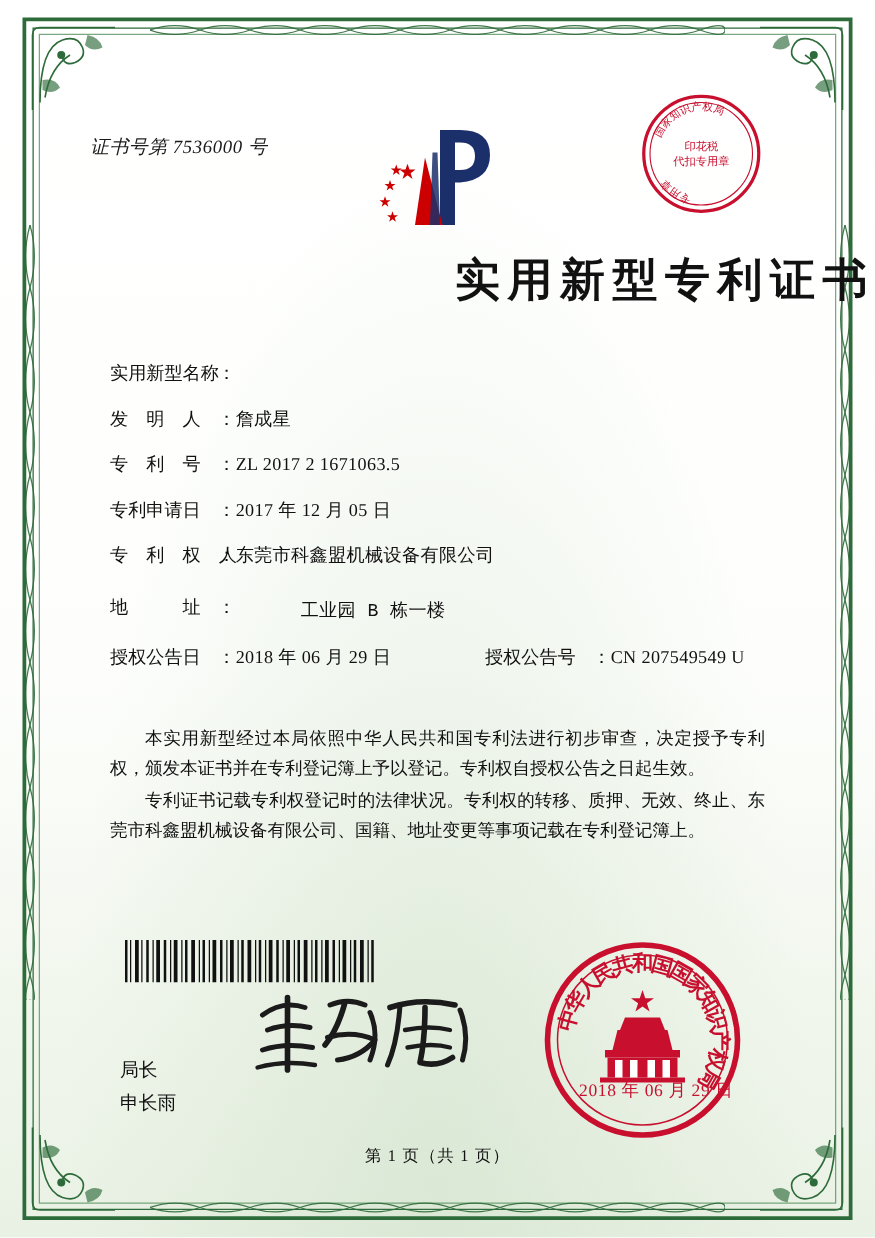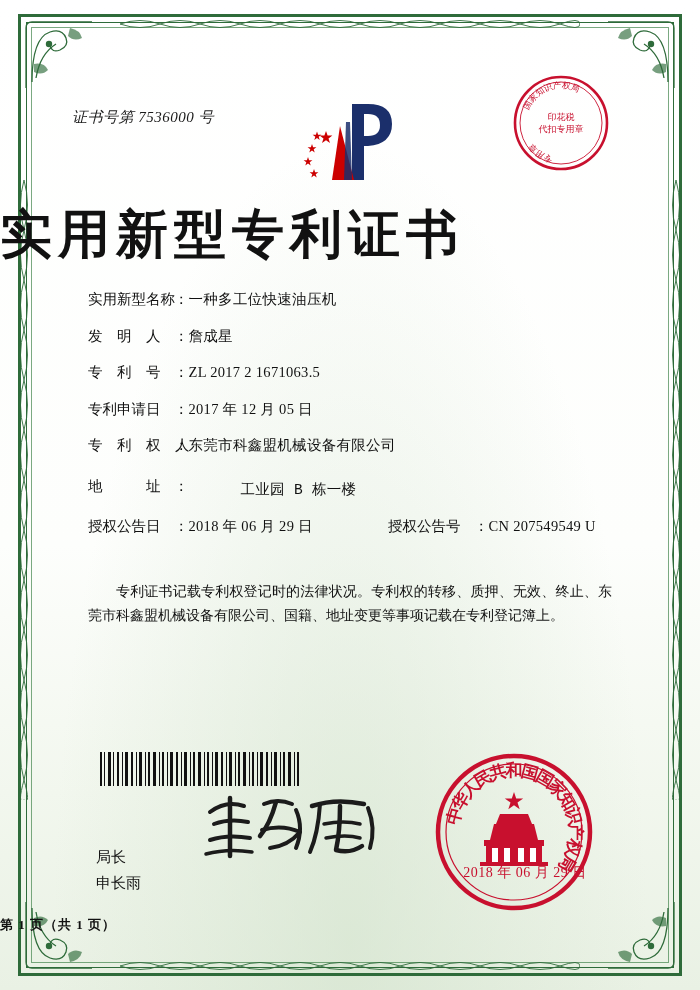--- a/index.html
+++ b/index.html
@@ -63,22 +63,22 @@
     position:absolute;left:296px;top:100px;width:108px;height:84px;
   }
   .logo svg{width:100%;height:100%;display:block;}
   .seal-top{
     position:absolute;right:88px;top:72px;width:102px;height:102px;
   }
   .seal-top svg{width:100%;height:100%;display:block;}
 
   .title{
     position:absolute;left:0;right:0;top:200px;
-    text-align:left;
-    font-size:52px;font-weight:bold;letter-spacing:6px;
+    text-align:right;
+    font-size:36px;font-weight:bold;letter-spacing:6px;
     color:#111;
     font-family:"DejaVu Serif","Liberation Serif",serif;
   }
 
   
   .fields{
     position:absolute;left:88px;top:292px;width:524px;
     font-size:14.5px;color:#111;line-height:1;
   }
   .field-row{
@@ -127,21 +127,21 @@
   .seal-main svg{width:100%;height:100%;display:block;}
   .seal-date{
     position:absolute;left:440px;top:864px;width:170px;
     text-align:center;font-size:14px;color:#c8102e;
     letter-spacing:.5px;
     font-family:"Liberation Serif",serif;
   }
 
   .footer{
     position:absolute;left:0;right:0;bottom:56px;
-    text-align:left;font-size:13px;color:#111;letter-spacing:1px;font-weight:bold;
+    text-align:center;font-size:13px;color:#111;letter-spacing:1px;
   }
 </style>
 </head>
 <body>
 
 <div class="page">
 
   <div class="border-outer"></div>
   <div class="border-inner"></div>
   <div class="border-fine"></div>
@@ -253,21 +253,20 @@
     </svg>
   </div>
 
   <div class="title">实用新型专利证书</div>
 
   <div class="fields">
 
     <div class="field-row">
       <span class="f-label">实用新型名称</span>
       <span class="f-colon">：</span>
-      <span class="f-value">一种多工位快速油压机</span>
     </div>
 
     <div class="field-row">
       <span class="f-label">发　明　人</span>
       <span class="f-colon">：</span>
       <span class="f-value">詹成星</span>
     </div>
 
     <div class="field-row">
       <span class="f-label">专　利　号</span>
@@ -305,20 +304,21 @@
         <div class="right">
           <span class="f-label">授权公告号</span>
           <span class="f-colon">：</span>
           <span class="f-value">CN 207549549 U</span>
         </div>
       </div>
     </div>
   </div>
 
   <div class="paras">
+    <p>本实用新型经过本局依照中华人民共和国专利法进行初步审查，决定授予专利权，颁发本证书并在专利登记簿上予以登记。专利权自授权公告之日起生效。</p>
     <p>专利证书记载专利权登记时的法律状况。专利权的转移、质押、无效、终止、东莞市科鑫盟机械设备有限公司、国籍、地址变更等事项记载在专利登记簿上。</p>
   </div>
 
   <div class="barcode">
     <svg viewBox="0 0 200 34" preserveAspectRatio="none">
       <g fill="#111">
         <rect x="0" y="0" width="2" height="34"></rect>
           <rect x="4" y="0" width="1" height="34"></rect>
         <rect x="8" y="0" width="3" height="34"></rect>
           <rect x="13" y="0" width="1" height="34"></rect>

